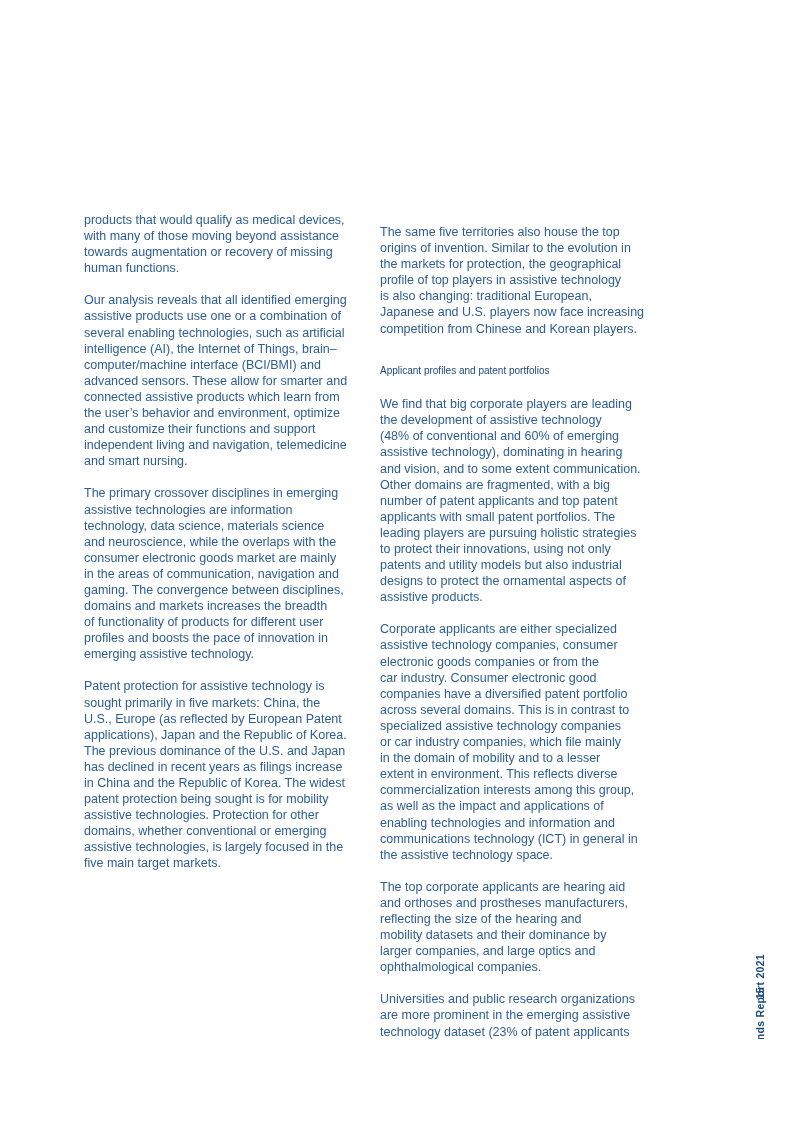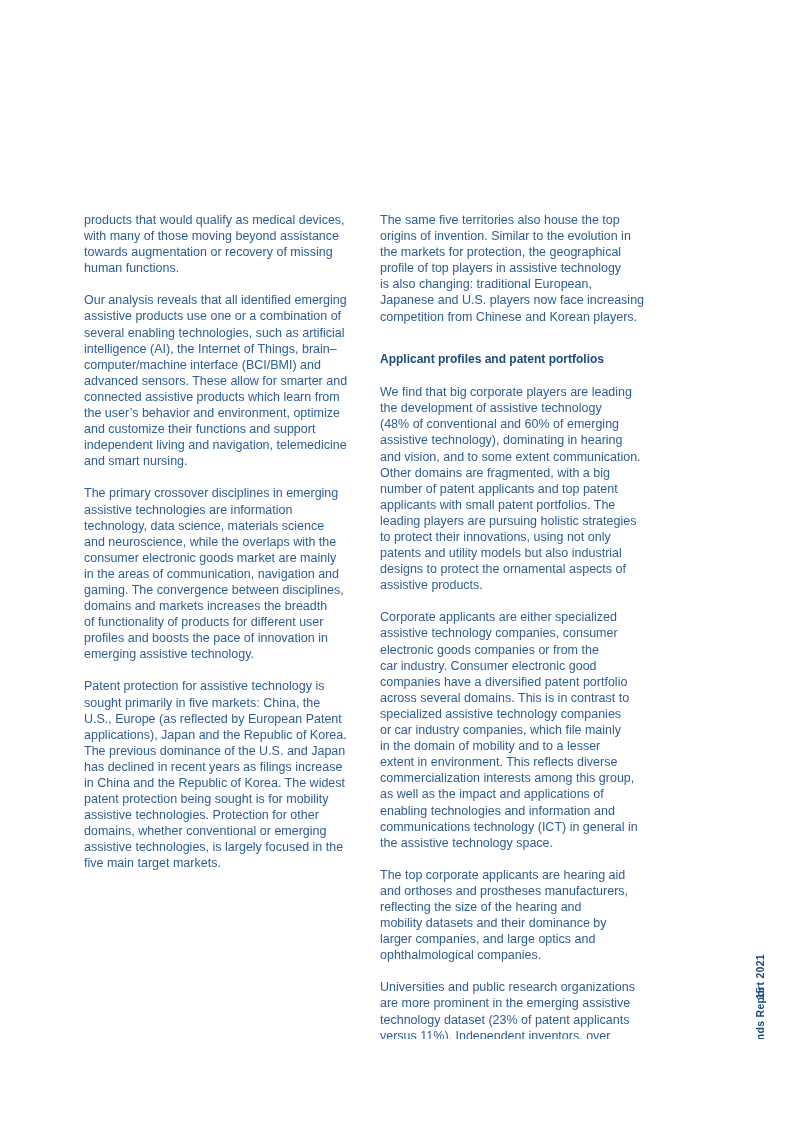--- a/index.html
+++ b/index.html
@@ -13,30 +13,30 @@
   }
   .col {
     position: absolute;
     top: 212px;
     width: 300px;
     font-size: 12.5px;
     line-height: 16.1px;
     color: #2e5d92;
   }
   .col-left  { left: 84px; }
-  .col-right { left: 380px; }
+  .col-right { left: 380px; margin-top: 12px; }
   .para {
     margin: 0 0 16px 0;
     white-space: pre;      
   }
   .heading {
     margin: 26px 0 17px 0;
-    font-size: 12px;
+    font-size: 10px;
     line-height: 16.5px;
-    font-weight: bold;
+    font-weight: normal;
     color: #1b4a7c;
     white-space: pre;
   }
   .side-title, .side-page {
     position: absolute;
     right: 27px;
     transform-origin: 100% 100%;
     transform: rotate(-90deg);
     white-space: nowrap;
     color: #1b4a7c;

